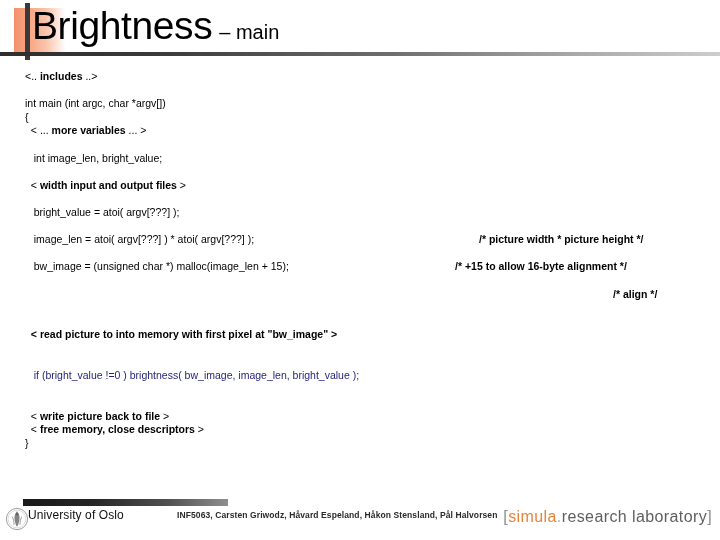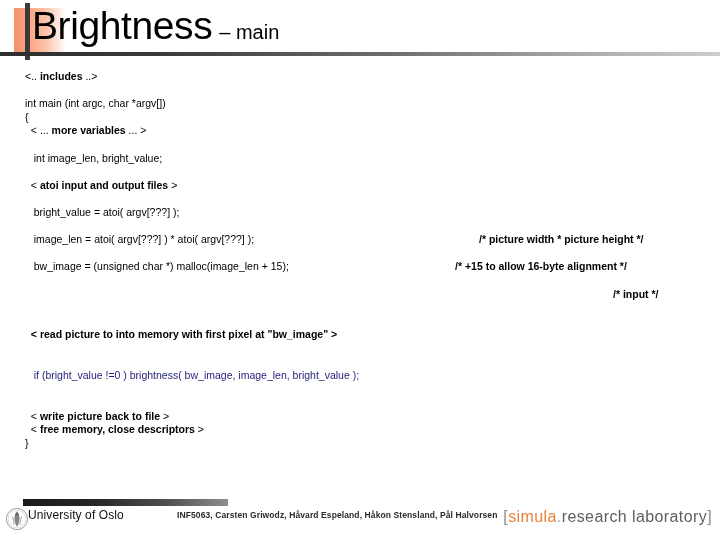--- a/index.html
+++ b/index.html
@@ -168,29 +168,29 @@
 
 <div id="code-body">
     <div class="code-line"><span><span>&lt;.. </span><span class="b">includes</span><span> ..&gt;</span></span></div>
     <div class="code-line blank"></div>
     <div class="code-line"><span>int main (int argc, char *argv[])</span></div>
     <div class="code-line"><span>{</span></div>
     <div class="code-line"><span><span>  &lt; ... </span><span class="b">more variables</span><span> ... &gt;</span></span></div>
     <div class="code-line blank"></div>
     <div class="code-line"><span>   int image_len, bright_value;</span></div>
     <div class="code-line blank"></div>
-    <div class="code-line"><span><span>  &lt; </span><span class="b">atoi input and output files</span><span> &gt;</span></span></div>
+    <div class="code-line"><span><span>  &lt; </span><span class="b">width input and output files</span><span> &gt;</span></span></div>
     <div class="code-line blank"></div>
     <div class="code-line"><span>   bright_value = atoi( argv[???] );</span></div>
     <div class="code-line blank"></div>
     <div class="code-line"><span>   image_len = atoi( argv[???] ) * atoi( argv[???] );</span><span class="cmt cmt-a">/* picture width * picture height */</span></div>
     <div class="code-line blank"></div>
     <div class="code-line"><span>   bw_image = (unsigned char *) malloc(image_len + 15);</span><span class="cmt cmt-b">/* +15 to allow 16-byte alignment */</span></div>
     <div class="code-line blank"></div>
-    <div class="code-line"><span class="cmt cmt-c">/* input */</span></div>
+    <div class="code-line"><span class="cmt cmt-c">/* align */</span></div>
     <div class="code-line blank"></div>
     <div class="code-line blank"></div>
     <div class="code-line"><span class="b">  &lt; read picture to into memory with first pixel at "bw_image" &gt;</span></div>
     <div class="code-line blank"></div>
     <div class="code-line blank"></div>
     <div class="code-line"><span class="navy">   if (bright_value !=0 ) brightness( bw_image, image_len, bright_value );</span></div>
     <div class="code-line blank"></div>
     <div class="code-line blank"></div>
     <div class="code-line"><span><span>  &lt; </span><span class="b">write picture back to file</span><span> &gt;</span></span></div>
     <div class="code-line"><span><span>  &lt; </span><span class="b">free memory, close descriptors</span><span> &gt;</span></span></div>

